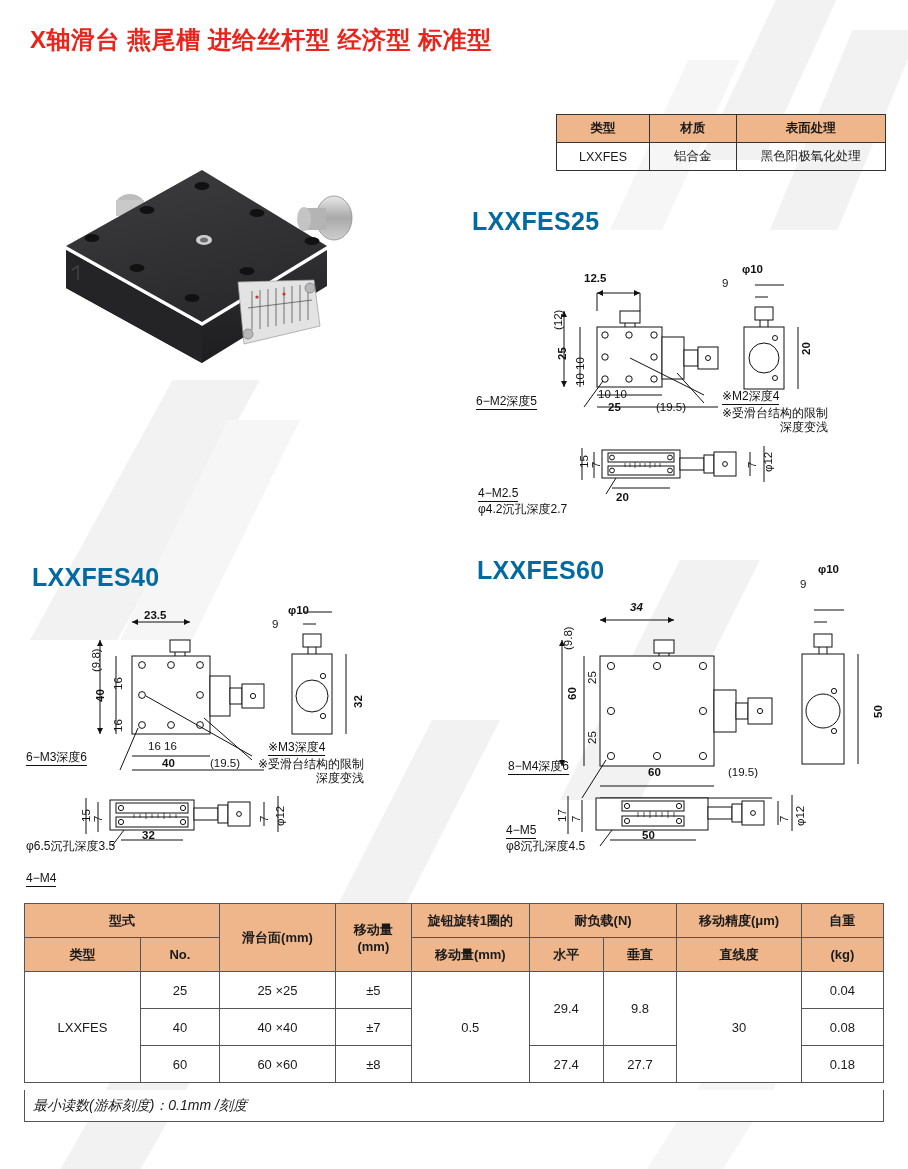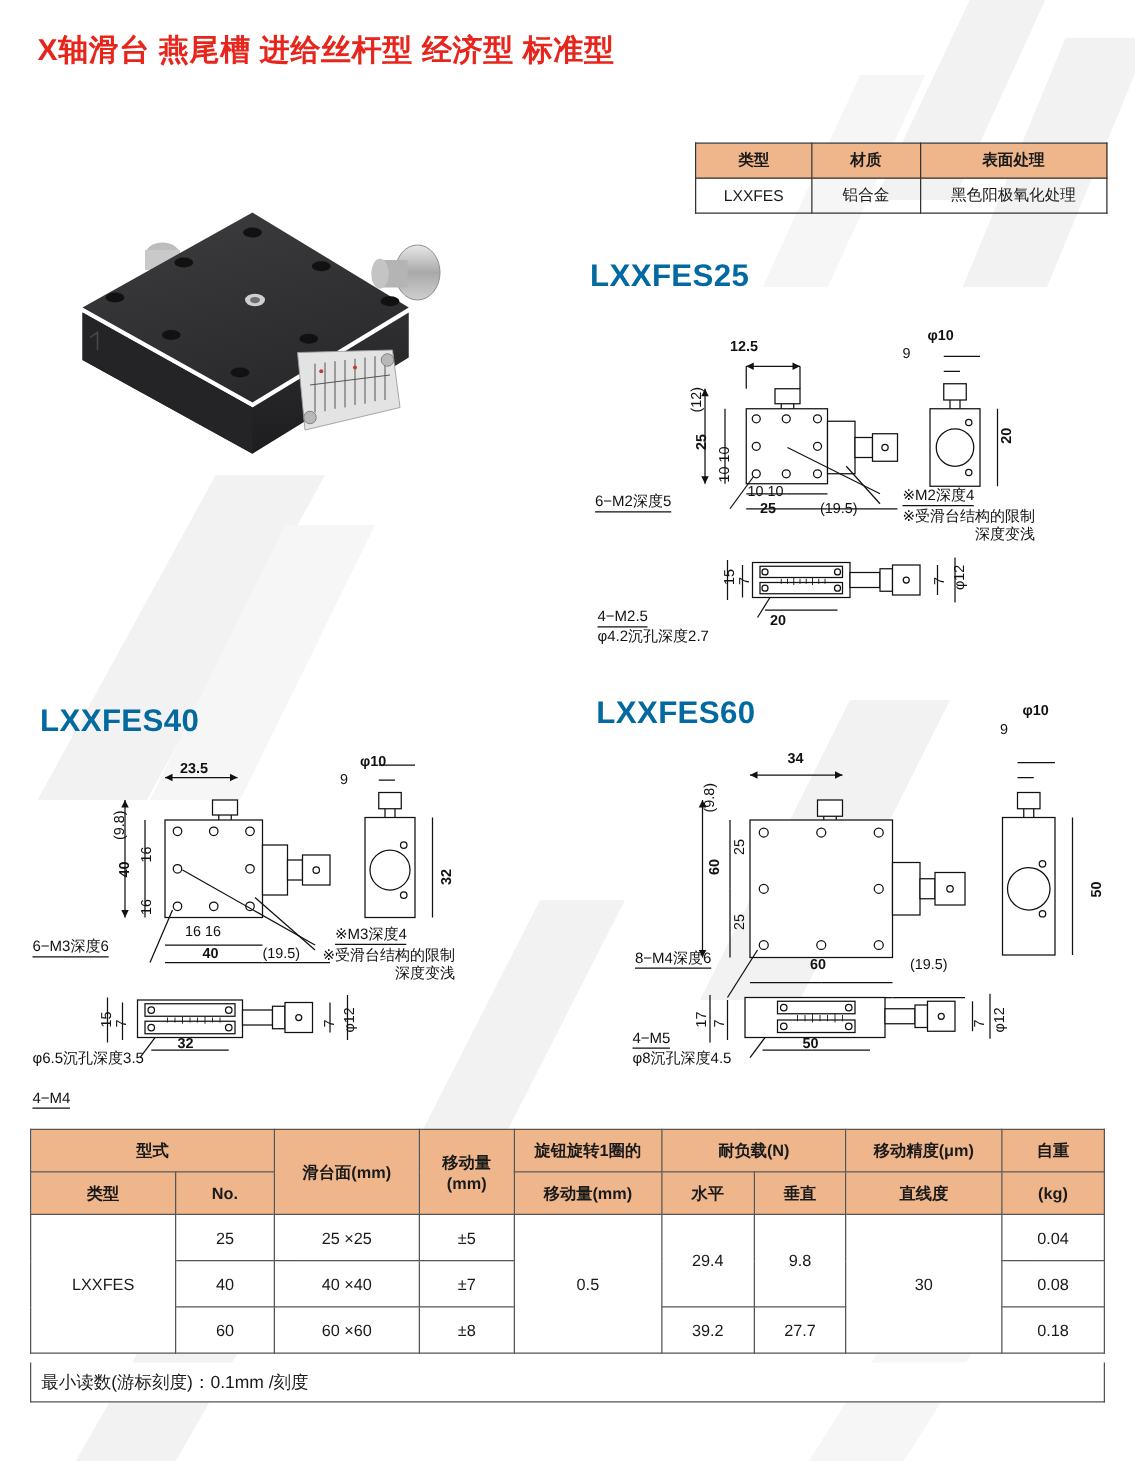--- a/index.html
+++ b/index.html
@@ -47,21 +47,21 @@
     border-collapse:collapse; font-size:13px;
   }
   #spec-table td, #spec-table th {
     border:1px solid #555; text-align:center; font-weight:normal; padding:3px 2px;
   }
   #spec-table thead td { background:#EFB68C; font-weight:bold; height:34px; font-size:13px; }
   #spec-table tbody td { height:37px; background:#fff; }
   #spec-foot {
     position:absolute; left:24px; top:1090px; width:860px; height:32px; z-index:3;
     border:1px solid #555; border-top:none; background:#fff;
-    font-size:14px; display:flex; align-items:center; padding-left:8px;
+    font-size:14px; display:flex; align-items:center; padding-left:8px;font-style:italic;
   }
 </style>
 </head>
 <body>
 
 <div class="wm" style="left:700px;top:-30px;width:150px;height:190px;clip-path:polygon(60% 0,100% 0,42% 100%,0 100%);"></div>
 <div class="wm" style="left:770px;top:30px;width:150px;height:200px;clip-path:polygon(55% 0,100% 0,45% 100%,0 100%);"></div>
 <div class="wm2" style="left:610px;top:60px;width:130px;height:170px;clip-path:polygon(60% 0,100% 0,40% 100%,0 100%);"></div>
 <div class="wm" style="left:30px;top:380px;width:230px;height:260px;clip-path:polygon(62% 0,100% 0,38% 100%,0 100%);"></div>
 <div class="wm2" style="left:120px;top:420px;width:180px;height:220px;clip-path:polygon(60% 0,100% 0,40% 100%,0 100%);"></div>
@@ -433,21 +433,21 @@
     <line x1="120" y1="208" x2="144" y2="170"></line>
   </g>
   <g fill="#111">
     <polygon points="138,30 144,27 144,33"></polygon>
       <polygon points="212,30 206,27 206,33"></polygon>
     <polygon points="100,50 97,56 103,56"></polygon>
       <polygon points="100,176 97,170 103,170"></polygon>
   </g>
 </svg>
 
-<div class="dim b" style="left:630px;top:601px;">34</div>
+<div class="dim b" style="left:630px;top:601px;font-style:italic;">34</div>
 <div class="dim vert" style="left:562px;top:650px;transform:rotate(-90deg);">(9.8)</div>
 <div class="dim vert b" style="left:566px;top:700px;transform:rotate(-90deg);">60</div>
 <div class="dim vert" style="left:586px;top:684px;transform:rotate(-90deg);">25</div>
 <div class="dim vert" style="left:586px;top:744px;transform:rotate(-90deg);">25</div>
 <div class="dim" style="left:620px;top:749px;">25</div>
 <div class="dim" style="left:678px;top:749px;">25</div>
 <div class="dim b" style="left:648px;top:766px;">60</div>
 <div class="dim" style="left:728px;top:766px;">(19.5)</div>
 <div class="dim b" style="left:818px;top:563px;">φ10</div>
 <div class="dim" style="left:800px;top:578px;">9</div>
@@ -531,20 +531,20 @@
     <tr>
       <td>40</td>
       <td>40 ×40</td>
       <td>±7</td>
       <td>0.08</td>
     </tr>
     <tr>
       <td>60</td>
       <td>60 ×60</td>
       <td>±8</td>
-      <td>39.2</td>
+      <td>27.4</td>
       <td>27.7</td>
       <td>0.18</td>
     </tr>
   </tbody>
 </table>
 
 <div id="spec-foot">最小读数(游标刻度)：0.1mm /刻度</div>
 
 </body></html>

